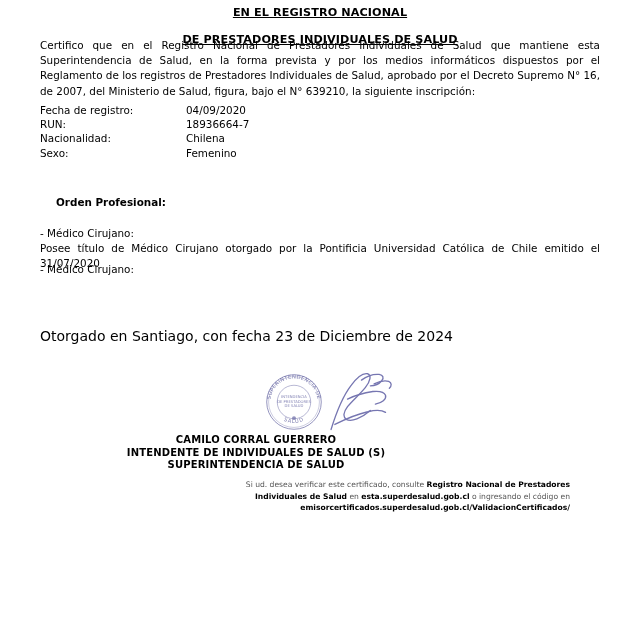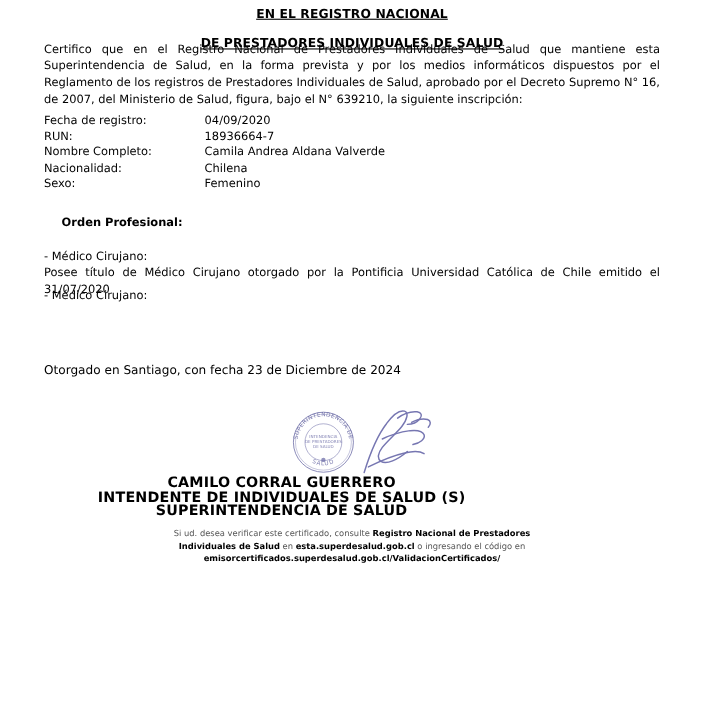--- a/index.html
+++ b/index.html
@@ -99,21 +99,21 @@
     display: block;
     text-align: justify;
   }
   #entry-0 { top: 226px; }
   #entry-1 { top: 262px; }
 
   .granted {
     position: absolute;
     left: 40px;
     top: 329px;
-    font-size: 11px;
+    font-size: 14px;
     line-height: 15px;
   }
 
   
   .sign-area {
     position: absolute;
     left: 0;
     top: 366px;
     width: 640px;
     height: 72px;
@@ -133,40 +133,40 @@
     height: 70px;
   }
 
   
   .signer {
     position: absolute;
     left: 0;
     top: 434px;
     width: 512px;
     text-align: center;
-    font-size: 13px;
+    font-size: 10px;
     font-weight: bold;
     line-height: 12.6px;
     letter-spacing: 0.15px;
   }
   .signer span { display: block; }
 
   
   .footer {
     position: absolute;
     left: 70px;
     top: 479px;
     width: 500px;
     text-align: center;
     font-size: 7.6px;
     line-height: 11.6px;
     color: #555555;
   }
   .footer b { color: #000000; font-weight: bold; }
-  .footer span.fline { display: block; }
+  .footer span.fline { display: block; text-align: right; }
 </style>
 </head>
 <body>
 
 <div class="page">
 
   <div class="doc-header">
     <span class="hline"><span>EN EL REGISTRO NACIONAL</span></span>
     <span class="hline"><span>DE PRESTADORES INDIVIDUALES DE SALUD</span></span>
   </div>
@@ -175,24 +175,20 @@
 
   <table class="fields">
     <tbody>
       <tr>
         <td class="k">Fecha de registro:</td>
         <td class="v">04/09/2020</td>
       </tr>
       <tr>
         <td class="k">RUN:</td>
         <td class="v">18936664-7</td>
-      </tr>
-      <tr>
-        <td class="k">Nombre Completo:</td>
-        <td class="v">Camila Andrea Aldana Valverde</td>
       </tr>
       <tr>
         <td class="k">Nacionalidad:</td>
         <td class="v">Chilena</td>
       </tr>
       <tr>
         <td class="k">Sexo:</td>
         <td class="v">Femenino</td>
       </tr>
     </tbody>

